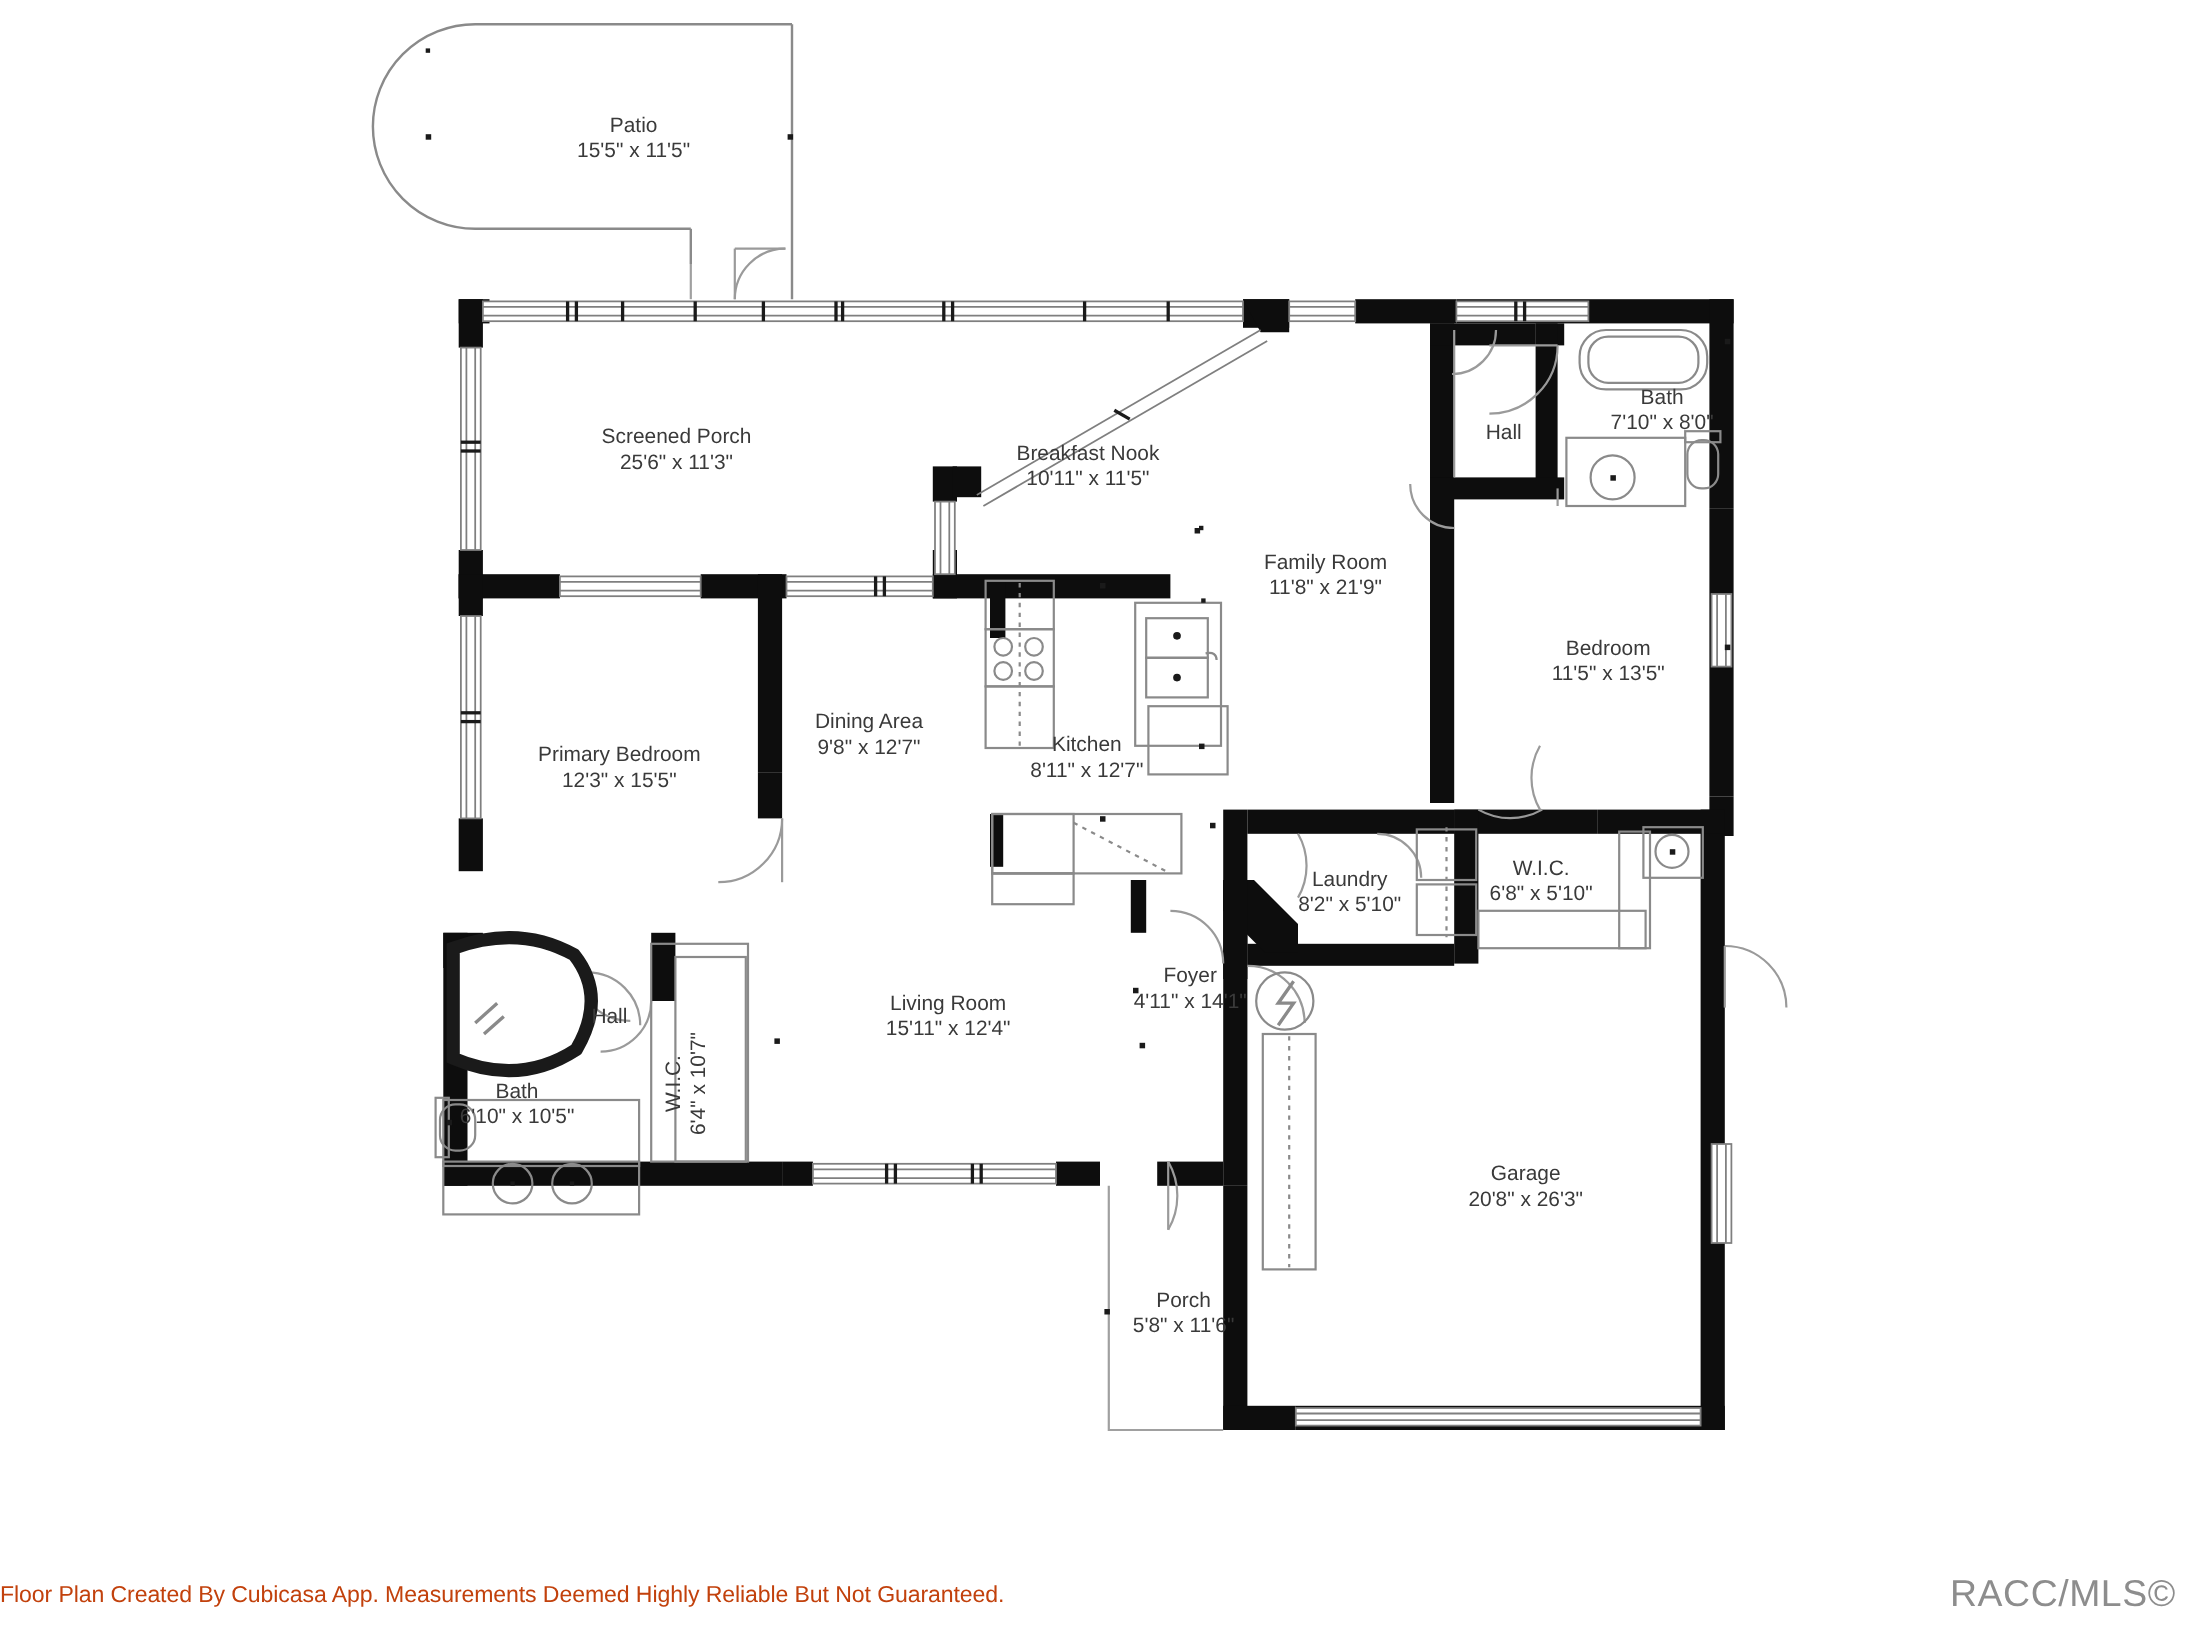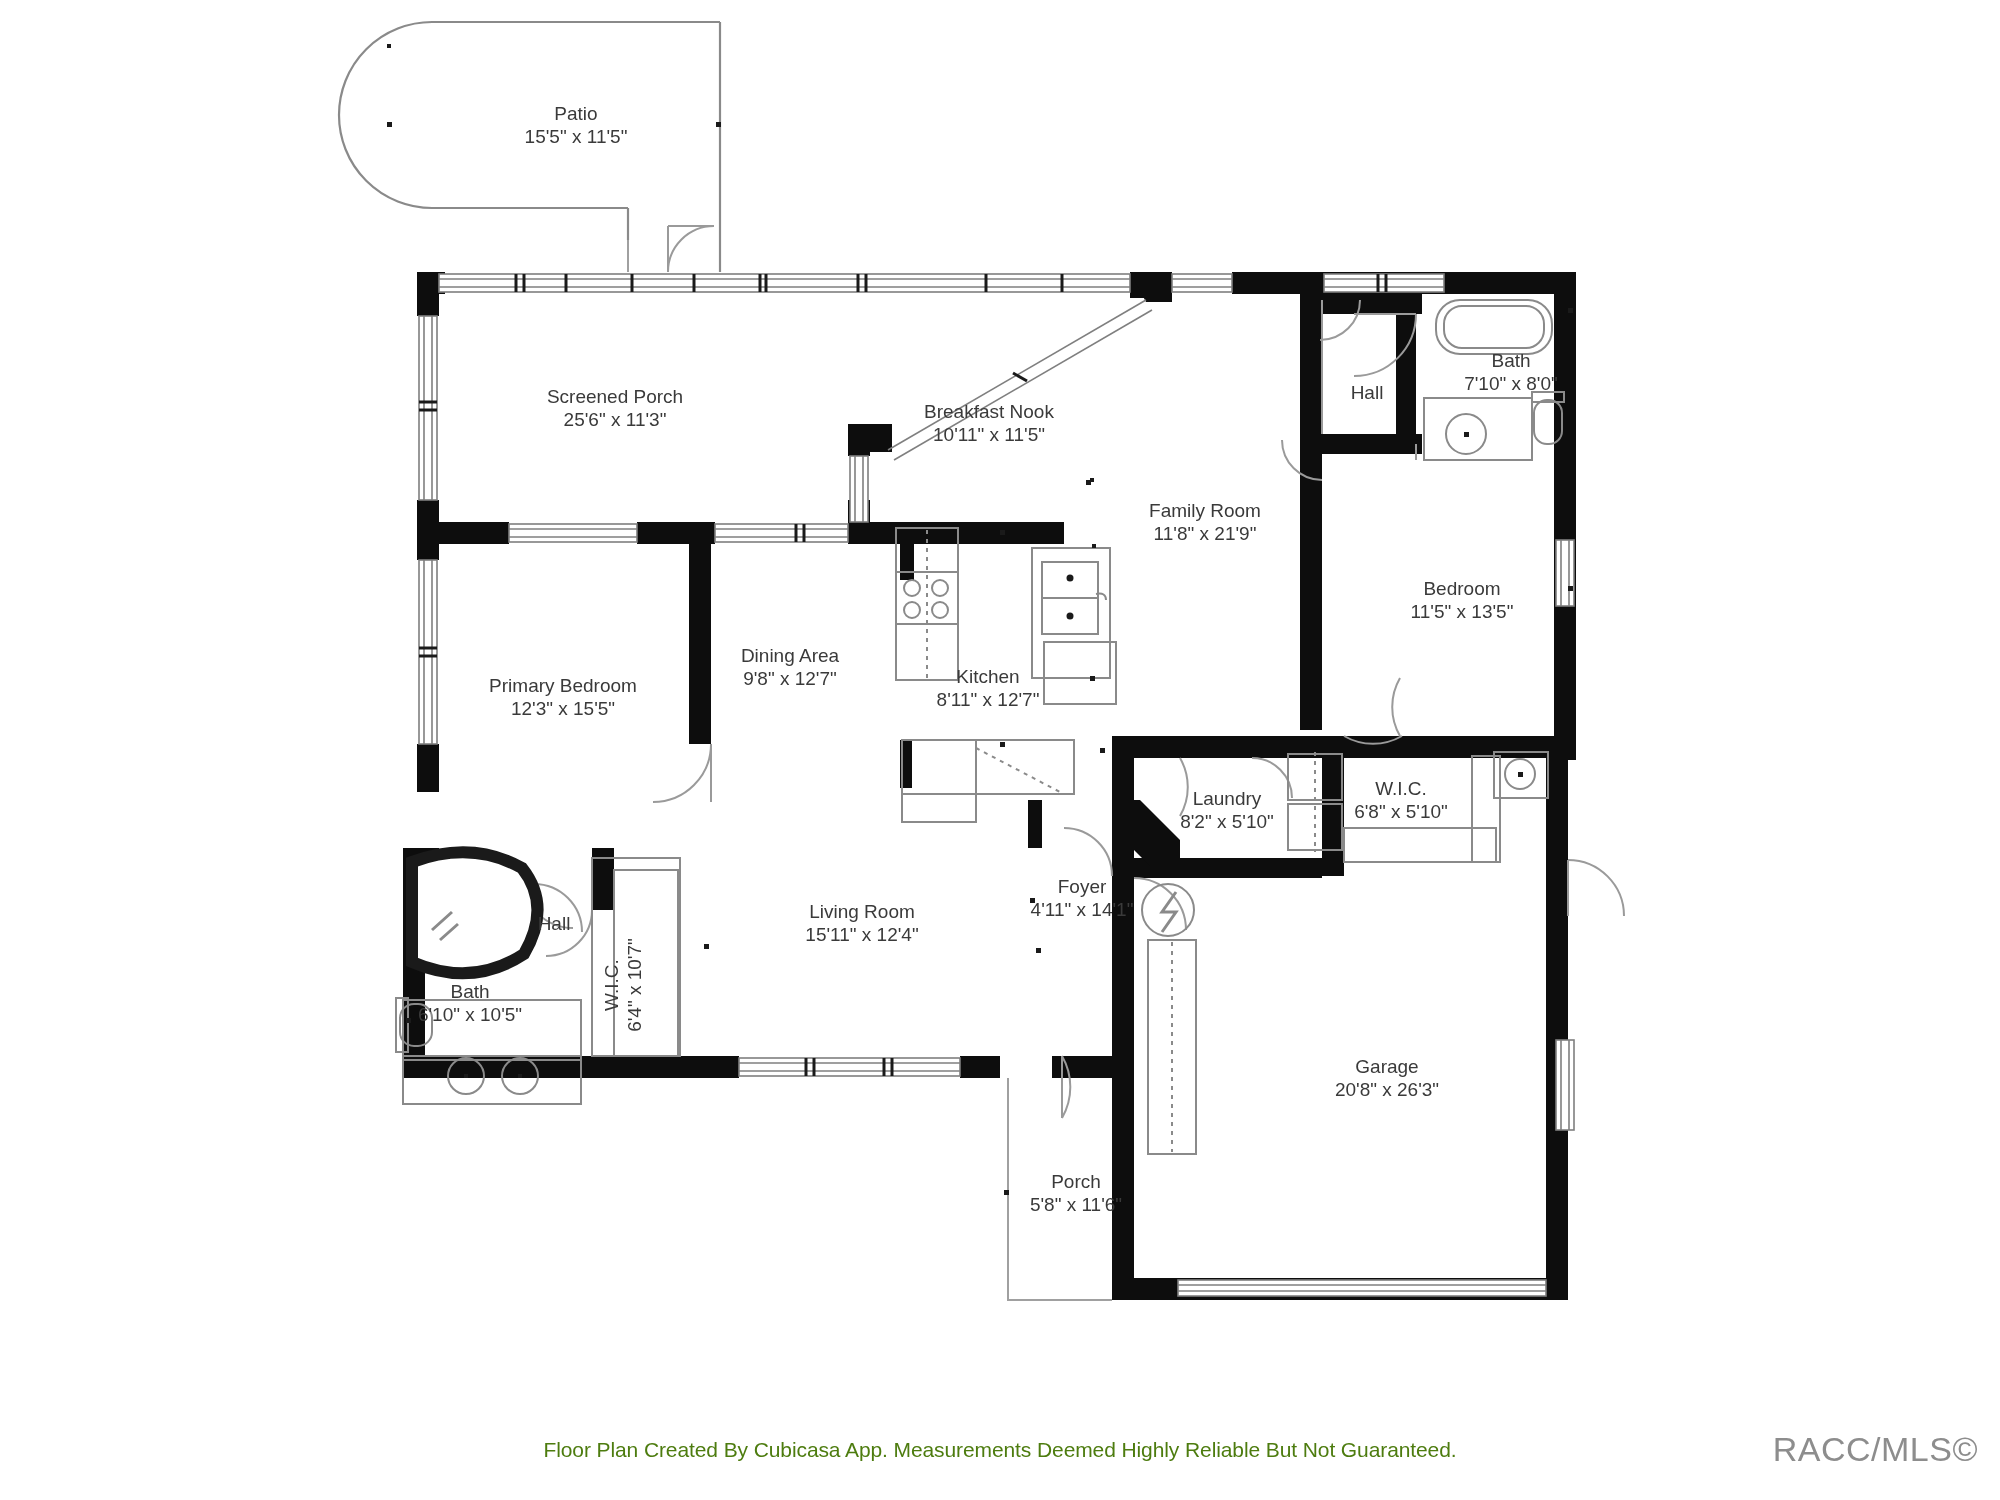--- a/index.html
+++ b/index.html
@@ -21,23 +21,23 @@
     font-size:19px;
     font-weight:400;
   }
   .room-name{font-size:19px;}
   .room-dims{font-size:19px;}
 
   .footer-note{
     position:absolute;
     left:0;right:0;
     top:1438px;
-    text-align:center;
+    text-align:left;
     font-size:21px;
-    color:#4d7c0f;
+    color:#c2410c;
     font-family:"Liberation Sans","DejaVu Sans",sans-serif;
     letter-spacing:-0.1px;
   }
   .brand-mark{
     position:absolute;
     right:22px;
     top:1430px;
     font-size:34px;
     color:#8d8d8d;
     font-family:Liberation Sans, sans-serif;

